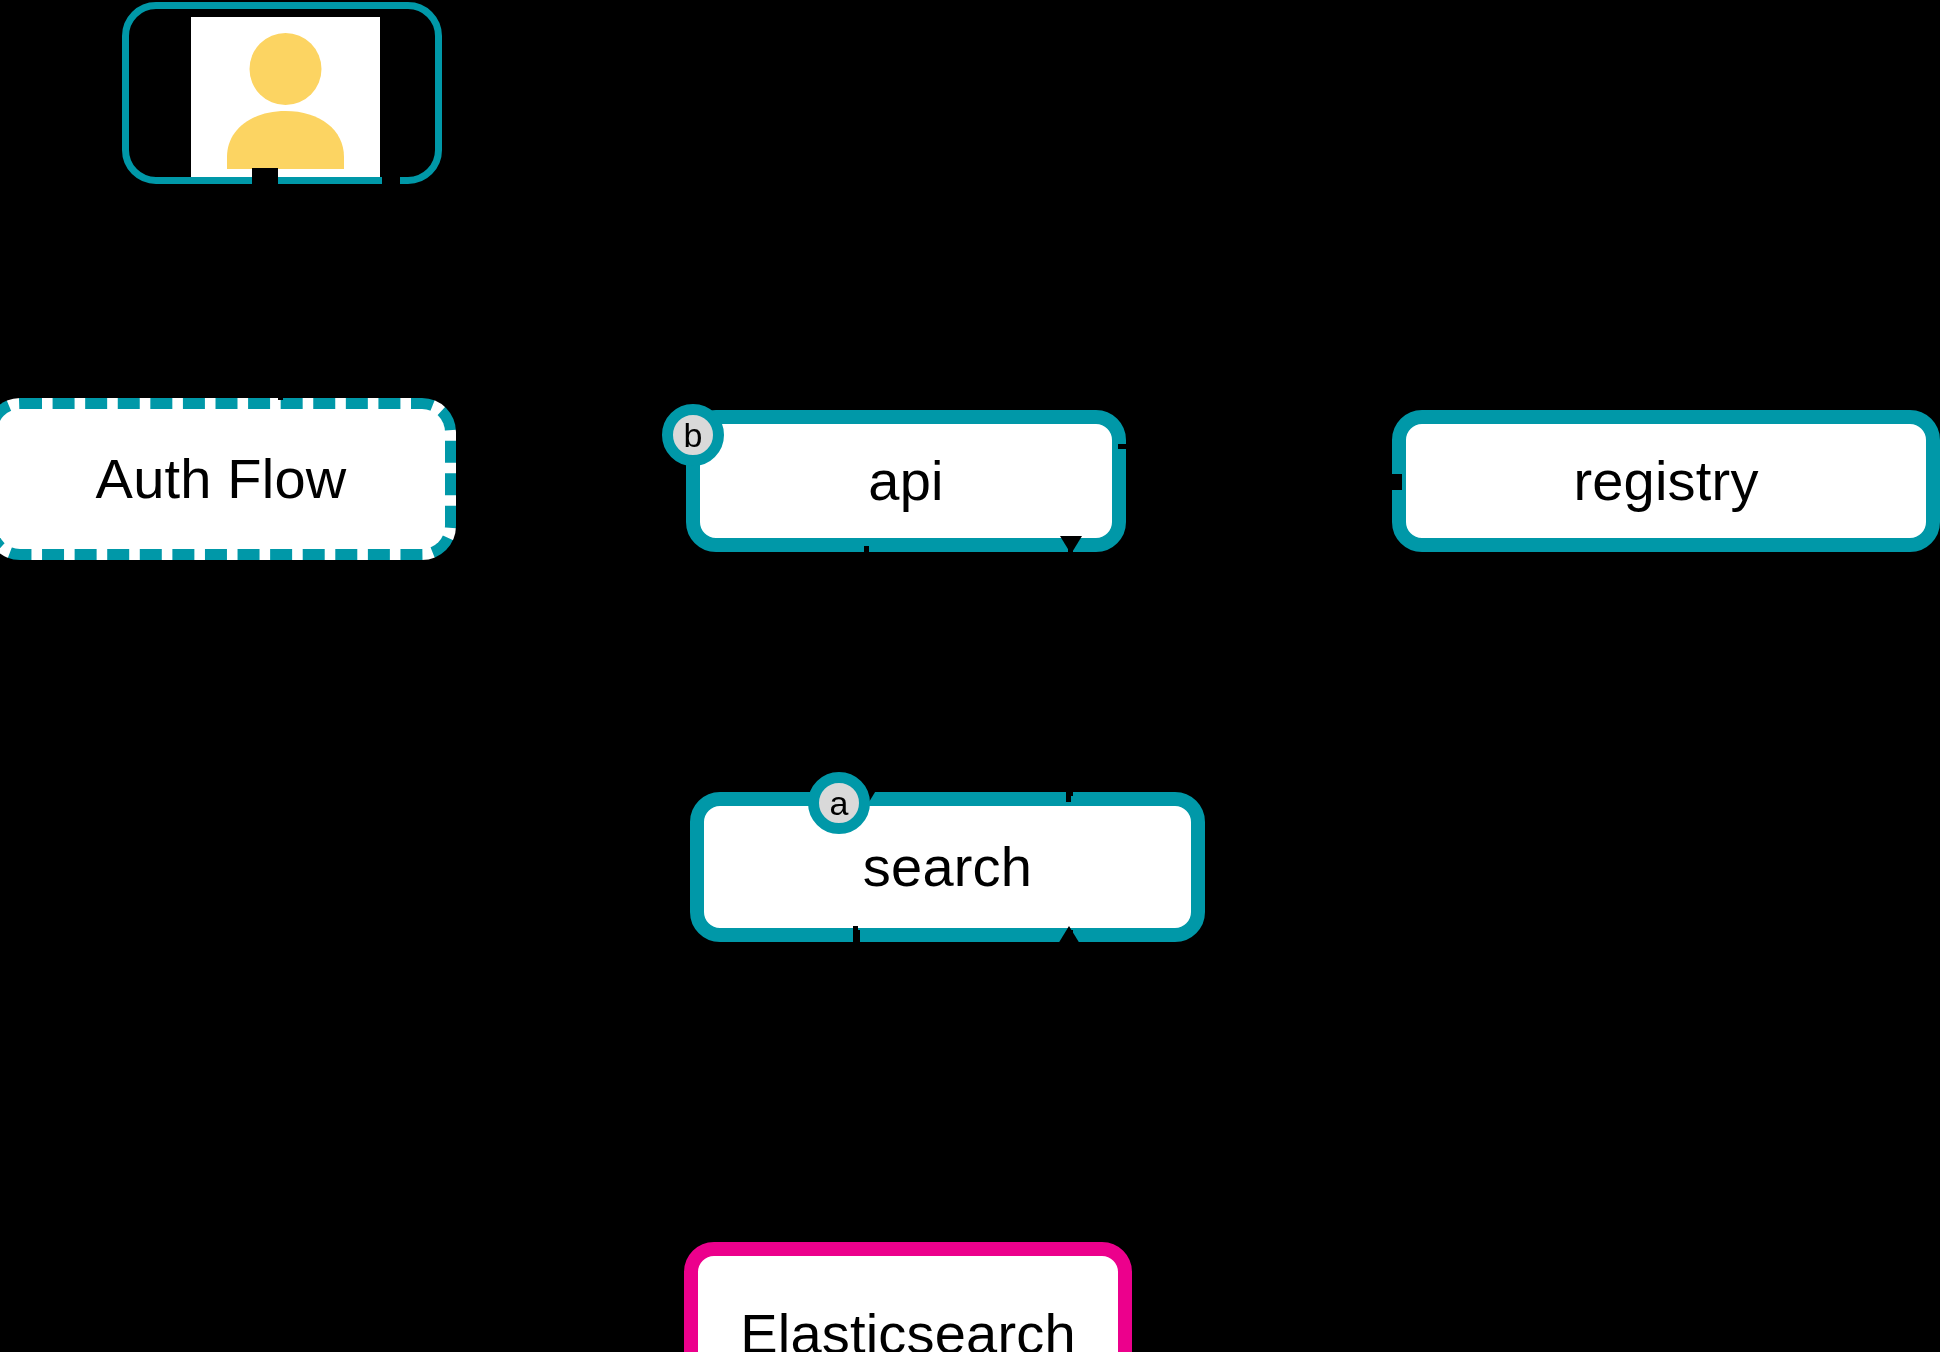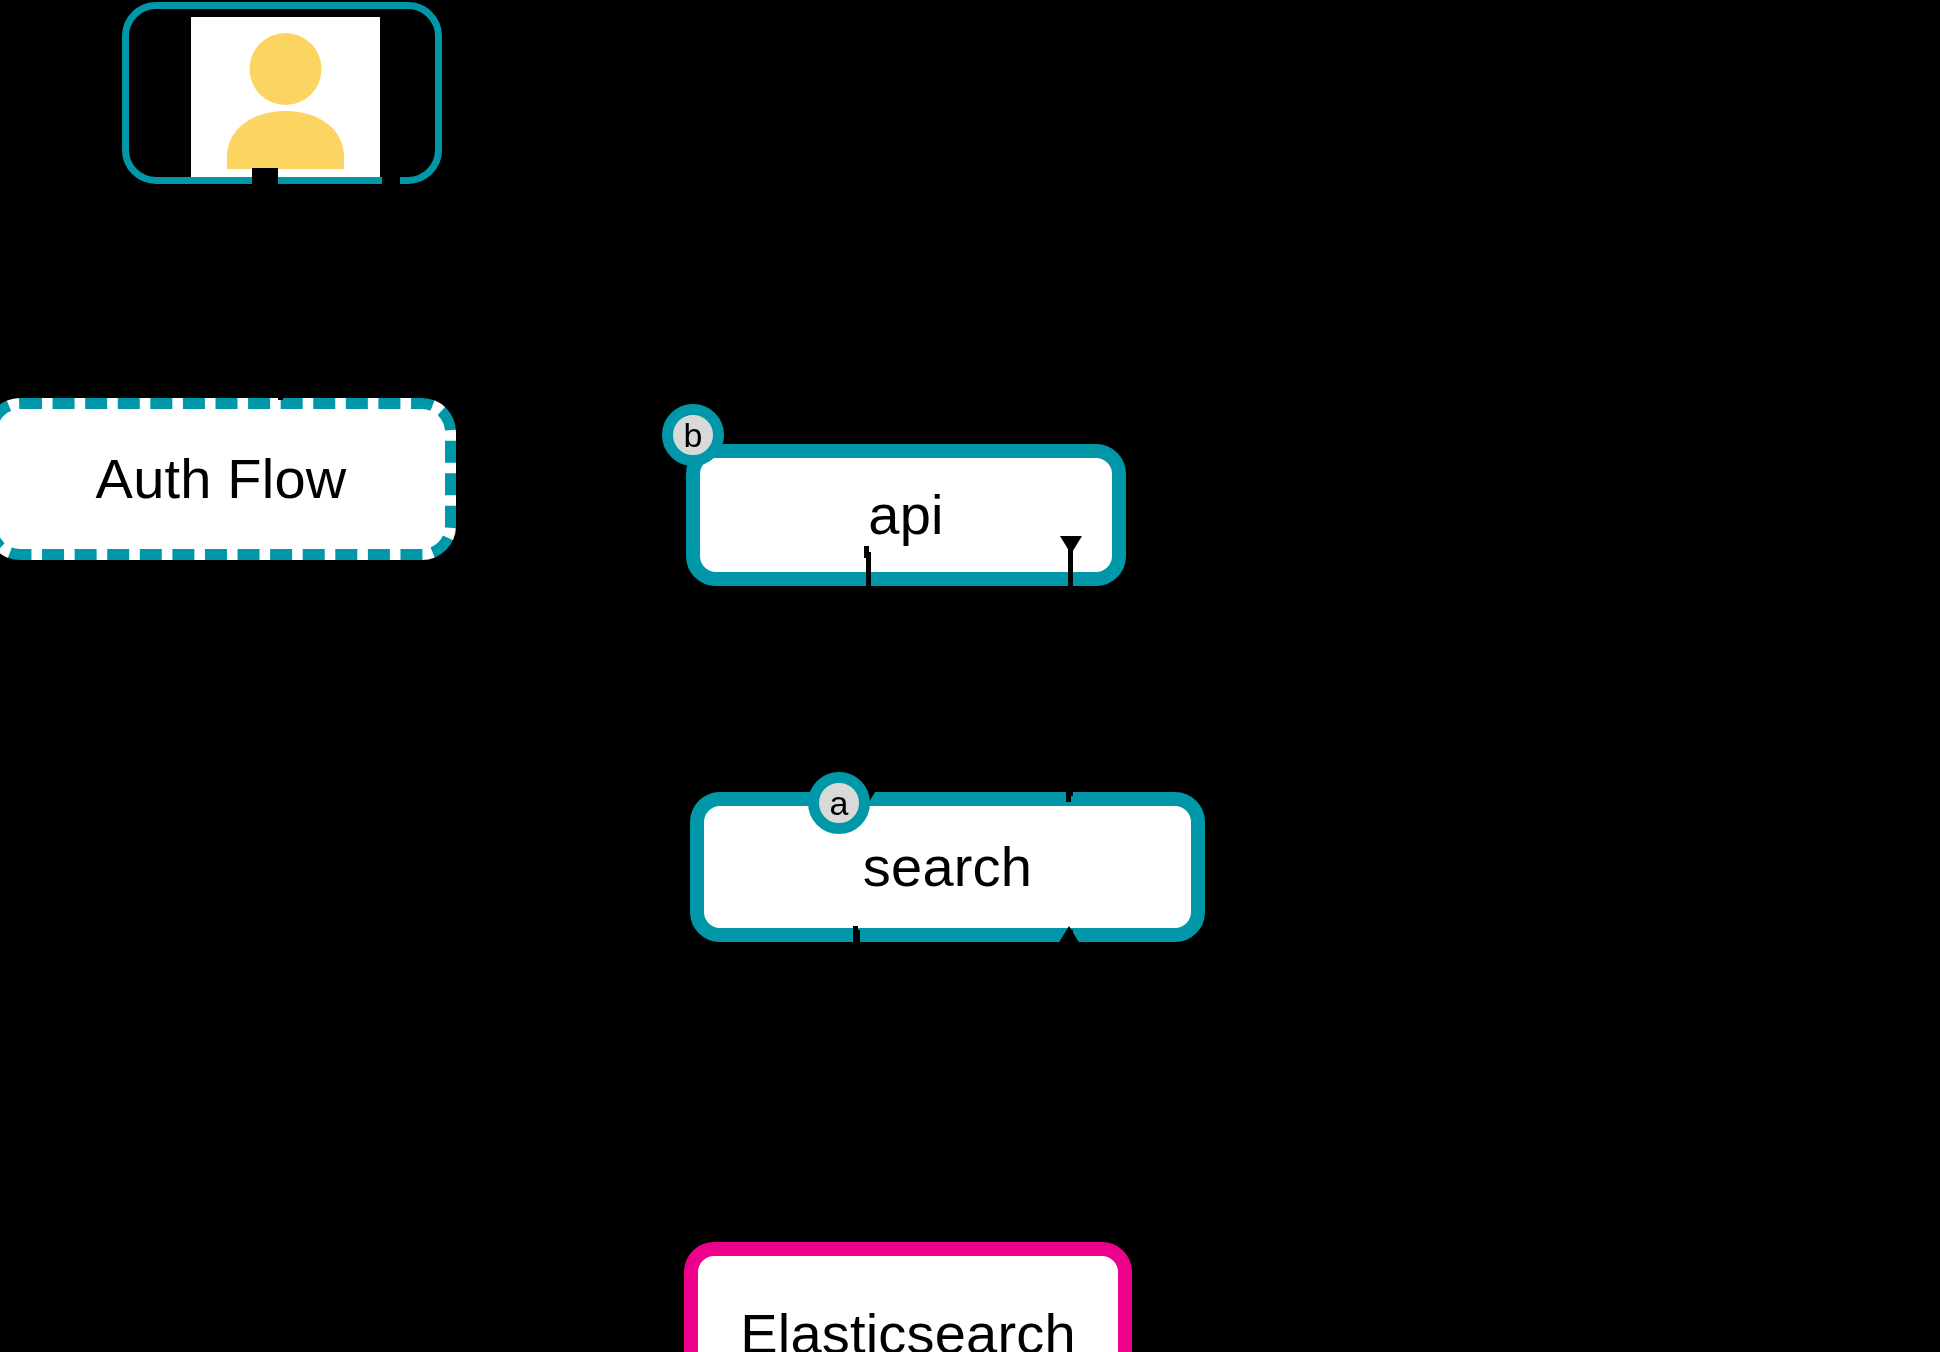--- a/index.html
+++ b/index.html
@@ -81,21 +81,20 @@
     left: -14px;
     top: 398px;
     width: 470px;
     height: 162px;
   }
   #node-api {
     left: 686px;
     top: 410px;
     width: 440px;
     height: 142px;
-    margin-top: 34px;
   }
   #node-registry {
     left: 1392px;
     top: 410px;
     width: 548px;
     height: 142px;
   }
   #node-search {
     left: 690px;
     top: 792px;
@@ -196,20 +195,23 @@
     <span class="label">api</span>
   </div>
   <div id="badge-b" class="badge">
     <span>b</span>
   </div>
 
   <div class="notch" style="left:1068px; top:540px; width:5px; height:14px;"></div>
   <div class="notch" style="left:1118px; top:444px; width:14px; height:5px;"></div>
   <div class="arrow-down" style="left:1060px; top:536px;"></div>
 
+  <div id="node-registry" class="node node-solid-teal">
+    <span class="label">registry</span>
+  </div>
   <div class="conn conn-h" style="left:1126px; top:480px; width:272px;"></div>
   <div class="notch" style="left:1386px; top:474px; width:16px; height:16px;"></div>
 
   <div class="conn conn-v" style="left:866px; top:552px; height:244px;"></div>
   <div class="conn conn-v" style="left:1068px; top:552px; height:244px;"></div>
   <div class="notch" style="left:864px; top:546px; width:5px; height:12px;"></div>
   <div class="notch" style="left:864px; top:788px; width:5px; height:14px;"></div>
   <div class="notch" style="left:1066px; top:788px; width:5px; height:14px;"></div>
   <div class="arrow-down" style="left:858px; top:784px;"></div>
 

